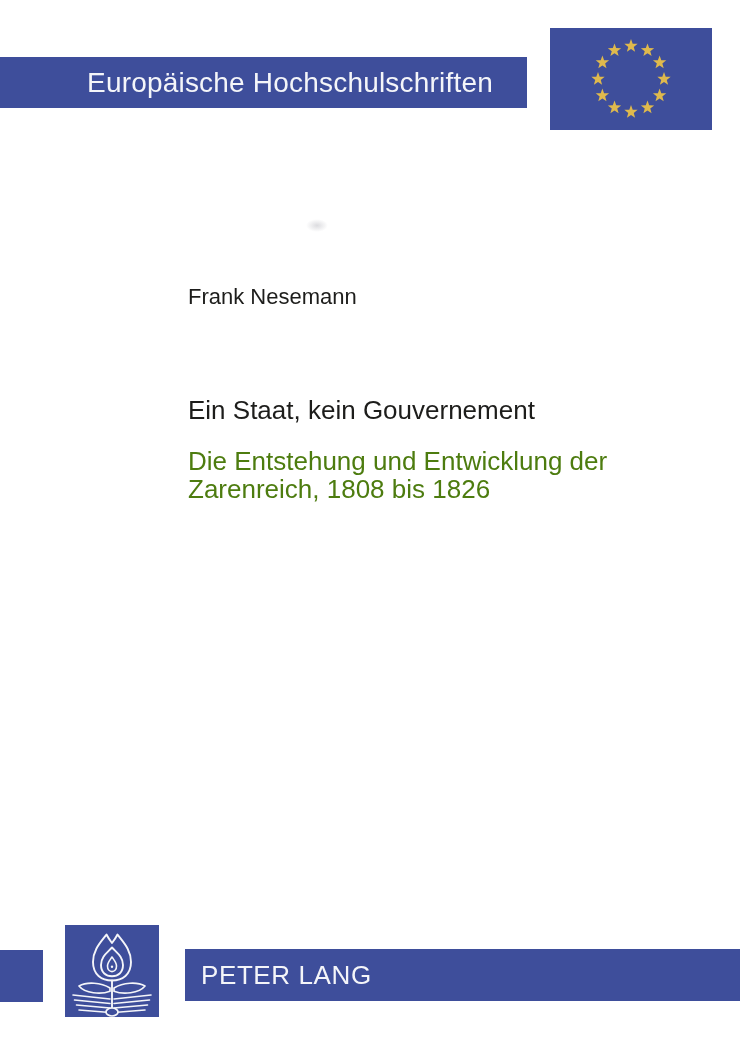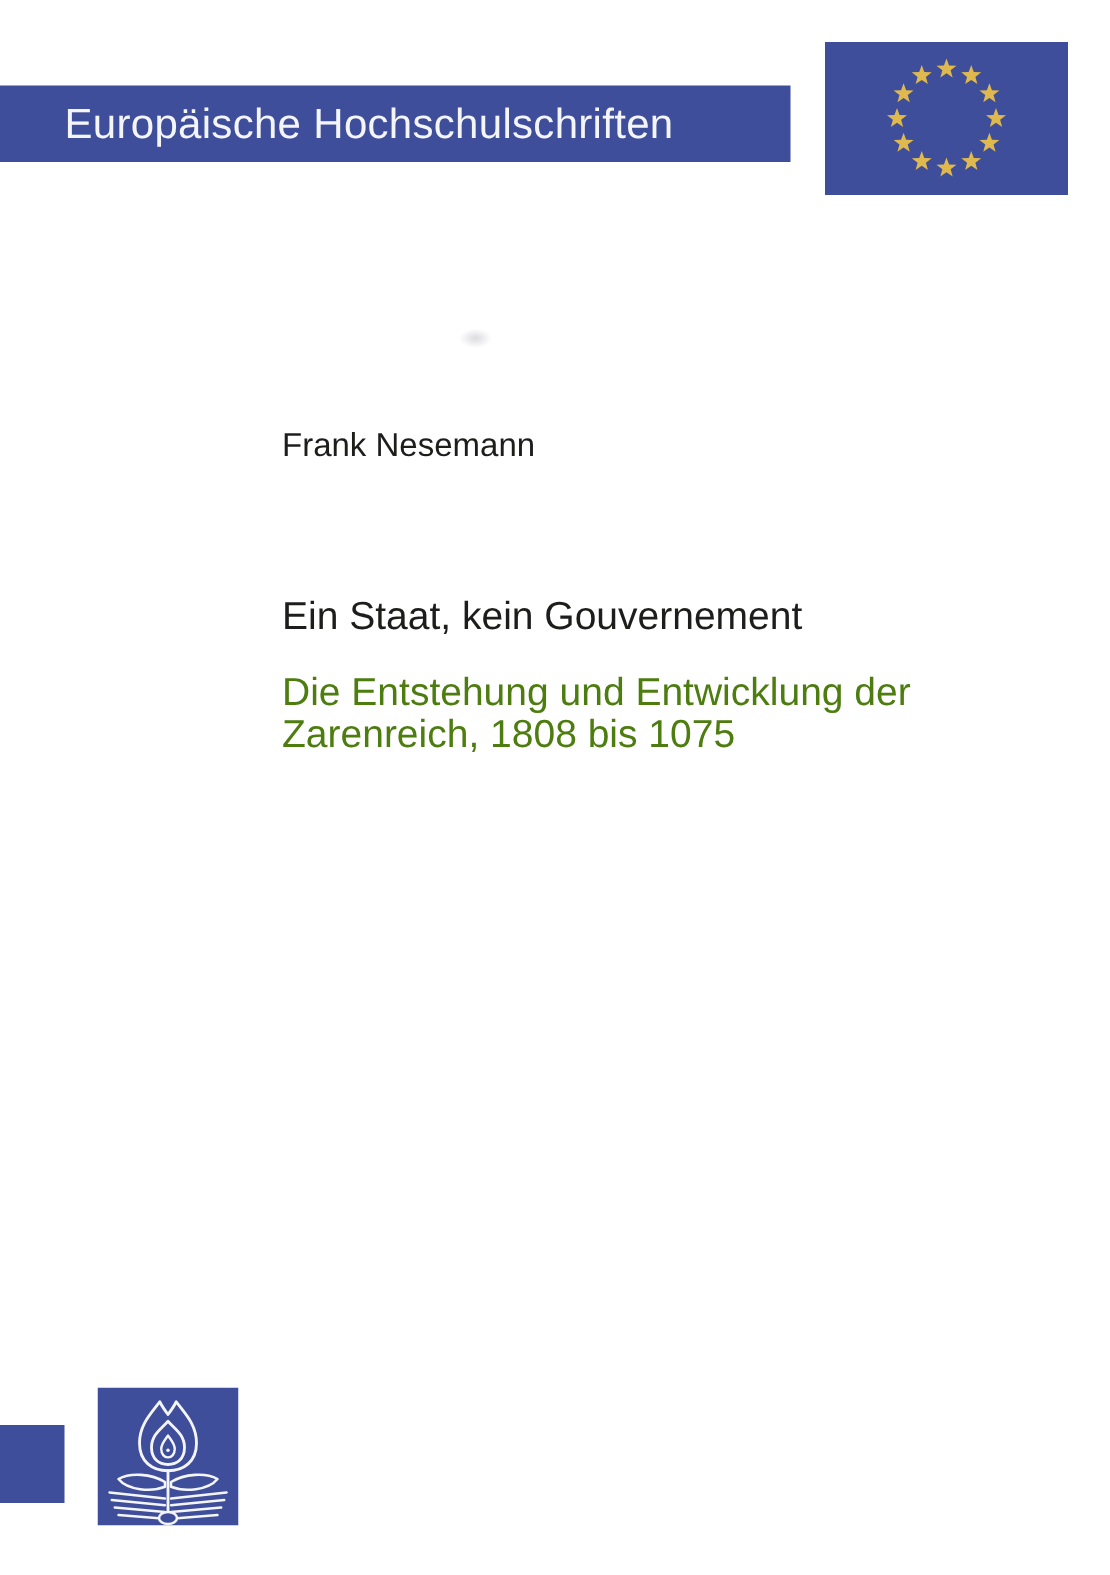--- a/index.html
+++ b/index.html
@@ -11,21 +11,21 @@
     font-family:"Liberation Sans", sans-serif;
   }
   
   .series-banner{
     position:absolute;left:0;top:57px;width:527px;height:51px;
     background:#3e4e9b;
     display:flex;align-items:center;
     box-sizing:border-box;padding-left:43px;
   }
   .series-banner span{
-    color:#f4f5f9;font-size:28px;letter-spacing:0.2px;white-space:nowrap;
+    color:#f4f5f9;font-size:28px;letter-spacing:0.2px;white-space:nowrap;margin-left:44px;
   }
   
   .eu-flag{position:absolute;left:550px;top:28px;width:162px;height:102px;}
   
   .author{
     position:absolute;left:188px;top:286px;
     font-size:22px;line-height:1;color:#1d1d1b;white-space:nowrap;
   }
   .title{
     position:absolute;left:188px;top:397px;
@@ -88,21 +88,21 @@
   </div>
 
   <div class="artifact"></div>
 
   <div class="author">Frank Nesemann</div>
 
   <div class="title">Ein Staat, kein Gouvernement</div>
 
   <div class="subtitle">
     <div>Die Entstehung und Entwicklung der</div>
-    <div>Zarenreich, 1808 bis 1075</div>
+    <div>Zarenreich, 1808 bis 1826</div>
   </div>
 
   <div class="left-bar"></div>
 
   <div class="publisher-logo">
     <svg width="94" height="92" viewBox="0 0 94 92" xmlns="http://www.w3.org/2000/svg">
       <rect x="0" y="0" width="94" height="92" fill="#3e4e9b"></rect>
       <g stroke="#f4f5f9" fill="none" stroke-width="1.9" stroke-linecap="round" stroke-linejoin="round">
 
         <path d="M47 18 C44 14 42.5 11.5 41.5 9.5 C36 17 28 24.5 28 37 C28 49.5 36.5 55.5 47 55.5 C57.5 55.5 66 49.5 66 37 C66 24.5 58 17 52.5 9.5 C51.5 11.5 50 14 47 18 Z"></path>
@@ -127,14 +127,17 @@
           <path d="M84.5 75 L49 78.5"></path>
           <path d="M82.5 80 L49 83"></path>
           <path d="M80 85 L49 87.5"></path>
         </g>
 
         <ellipse cx="47" cy="87" rx="6" ry="4" fill="#3e4e9b" stroke-width="1.7"></ellipse>
       </g>
     </svg>
   </div>
 
+  <div class="publisher-banner">
+    <span>PETER LANG</span>
+  </div>
 
 </div>
 
 </body></html>

